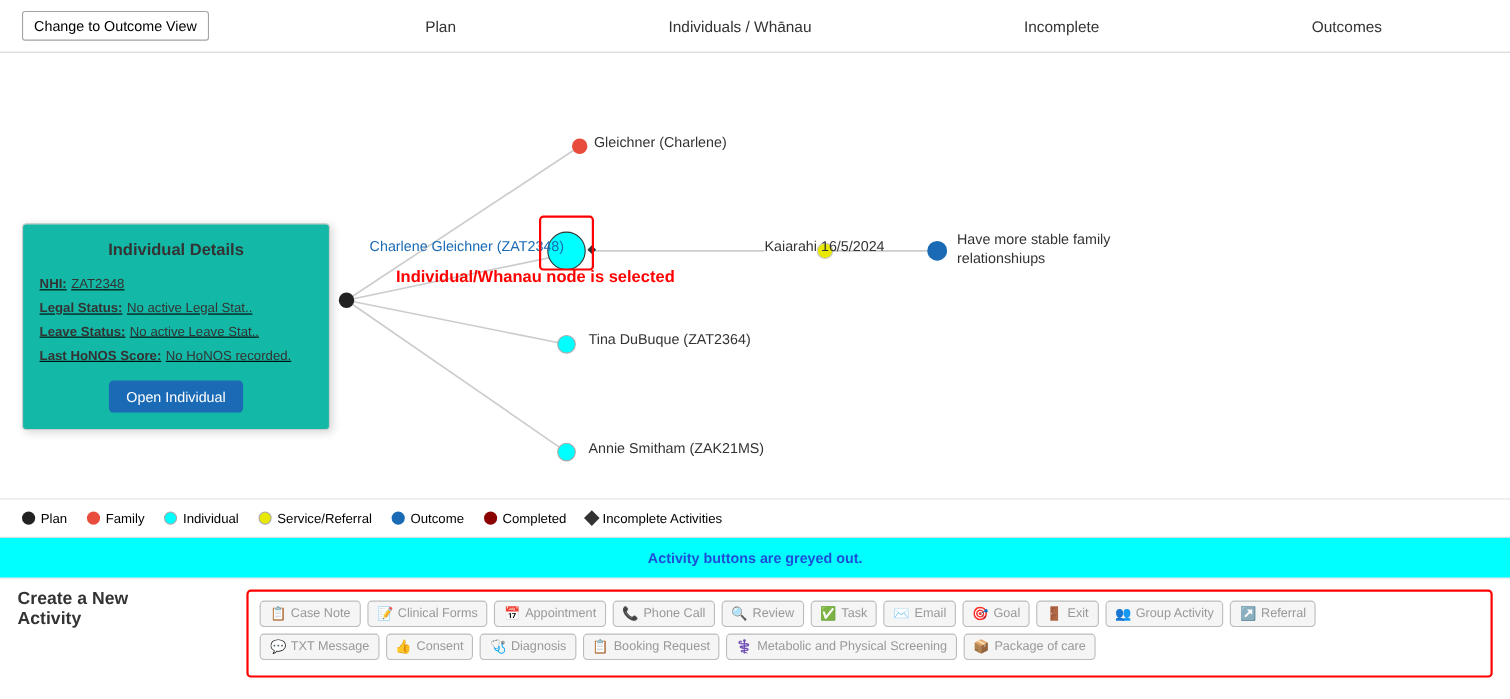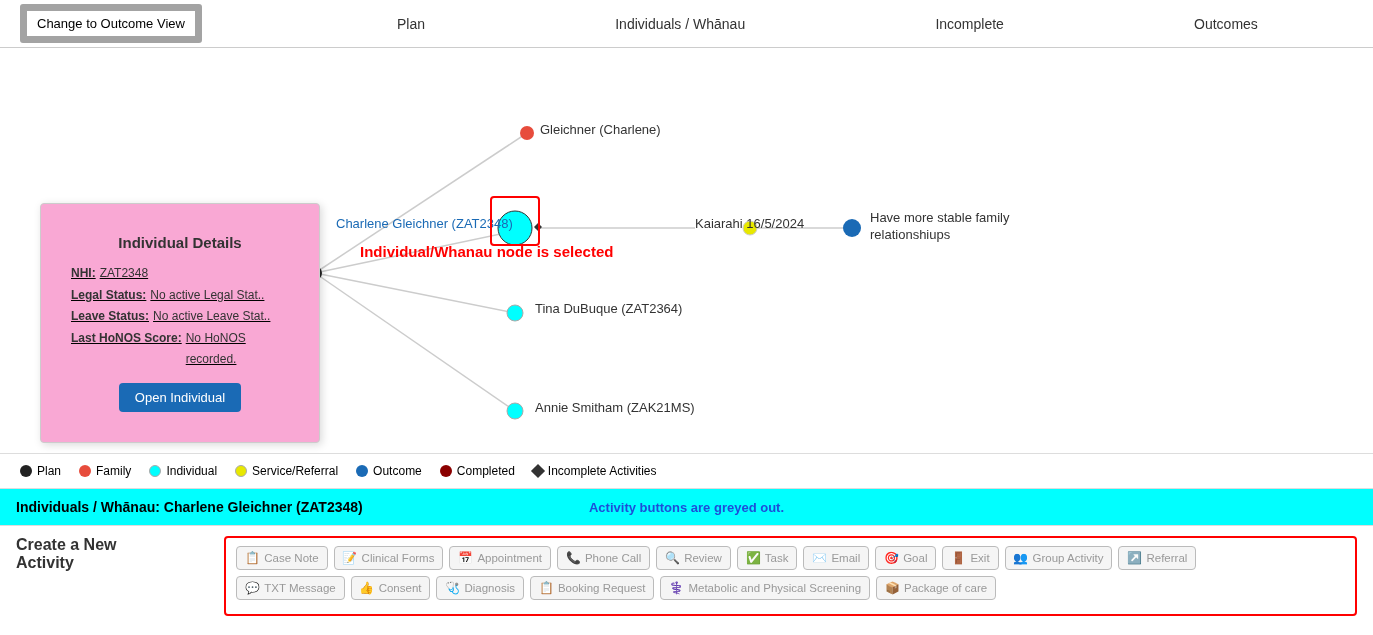--- a/index.html
+++ b/index.html
@@ -8,21 +8,21 @@
     
     .top-nav {
       display: flex;
       align-items: center;
       border-bottom: 1px solid #ccc;
       padding: 6px 20px;
       height: 48px;
       background: #fff;
     }
     .change-view-btn {
-      border: 7px solid #a3a3a3;
+      border: 1px solid #a3a3a3;
       background: #fff;
       padding: 5px 10px;
       font-size: 13px;
       cursor: pointer;
       border-radius: 3px;
     }
     .nav-items {
       display: flex;
       flex: 1;
       justify-content: space-around;
@@ -42,27 +42,26 @@
       background: #fff;
       overflow: hidden;
     }
 
     
     .individual-details-card {
       position: absolute;
       left: 20px;
       top: 155px;
       width: 280px;
-      background: #f9a8d4;
+      background: #14b8a6;
       border: 1px solid #ccc;
       border-radius: 4px;
-      padding: 30px;
+      padding: 15px;
       box-shadow: 2px 2px 8px rgba(0,0,0,0.15);
       z-index: 10;
-      margin-left: 20px;
     }
     .card-title {
       font-size: 15px;
       font-weight: bold;
       text-align: center;
       margin-bottom: 12px;
       color: #333;
     }
     .card-fields {
       font-size: 12px;
@@ -337,21 +336,20 @@
     <span class="legend-dot" style="background:#8b0000;"></span>
     <span>Completed</span>
   </div>
   <div class="legend-item">
     <span class="legend-diamond"></span>
     <span>Incomplete Activities</span>
   </div>
 </div>
 
 <div class="whanau-bar">
-  <span>Individuals / Whānau: Charlene Gleichner (ZAT2348)</span>
   <span class="greyed-out-notice">Activity buttons are greyed out.</span>
 </div>
 
 <div class="activity-area">
   <div class="activity-section">
     <div class="activity-title">Create a New Activity</div>
     <div class="activity-buttons-container">
       <div class="activity-row" id="row1-container">
           <button class="activity-btn" disabled="">
             <span class="activity-btn-icon">📋</span>

